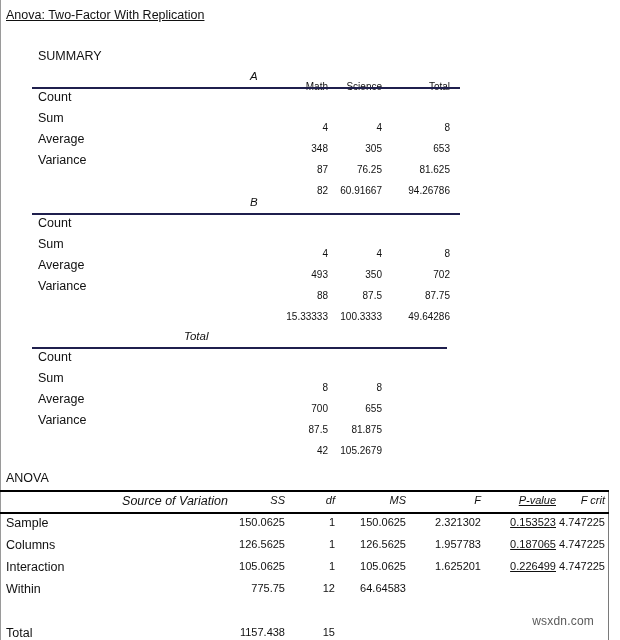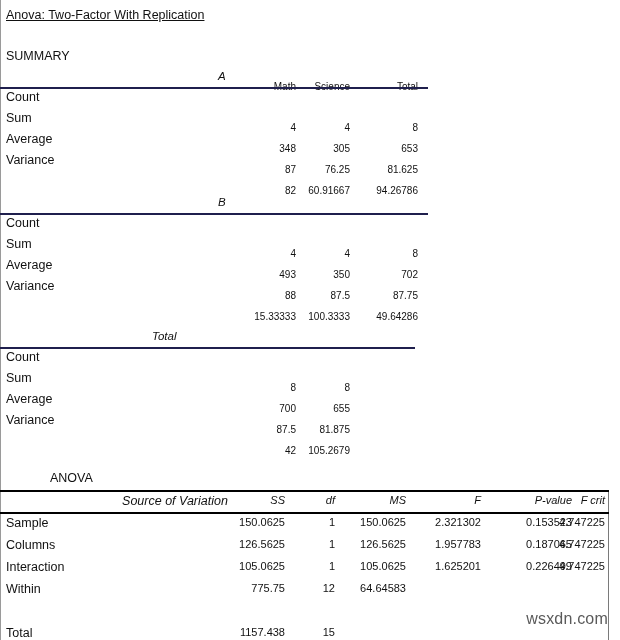--- a/index.html
+++ b/index.html
@@ -42,20 +42,21 @@
     white-space: nowrap;
     text-decoration: underline;
   }
 
   
   .summary {
     position: absolute;
     left: 0px;
     top: 46px;
     width: 428px;
+    padding-left: 32px;
   }
   .srow {
     position: relative;
     height: 21px;
   }
   .srow .lbl {
     position: absolute;
     left: 6px;
     top: 3px;
     font-size: 12.5px;
@@ -113,21 +114,20 @@
   
   .anova {
     position: absolute;
     left: 0px;
     top: 468px;
     width: 609px;
   }
   .anova-title {
     position: relative;
     height: 22px;
-    margin-left: 44px;
   }
   .anova-title span {
     position: absolute;
     left: 6px;
     top: 3px;
     font-size: 12.5px;
   }
   .black-rule {
     position: relative;
     height: 0px;
@@ -159,21 +159,21 @@
     font-size: 11px;
     text-align: right;
     white-space: nowrap;
   }
   
   .arow .a-src { left: 60px; width: 230px; text-align: center; top: 4px; position:absolute; font-size:12.5px; }
   .arow .a1 { right: 324px; }
   .arow .a2 { right: 274px; }
   .arow .a3 { right: 203px; }
   .arow .a4 { right: 128px; }
-  .arow .a5 { right: 37px; }
+  .arow .a5 { right: 53px; text-decoration: underline; }
   .arow .a6 { right: 4px; }
 
   .ahdr .lblwrap,
   .ahdr .c,
   .ahdr .a-src {
     font-style: italic;
   }
 
   
   .anova-right-border {
@@ -188,23 +188,23 @@
     position: absolute;
     left: 0px;
     top: 22px;
     width: 1px;
     height: 150px;
     background: #9a9a9a;
   }
 
   .watermark {
     position: absolute;
-    right: 12px;
+    right: 26px;
     bottom: 12px;
-    font-size: 16px;
+    font-size: 12px;
     color: #5a5a5a;
     letter-spacing: 0.2px;
     white-space: nowrap;
   }
 </style>
 </head>
 <body>
 
 <div class="sheet">
 

